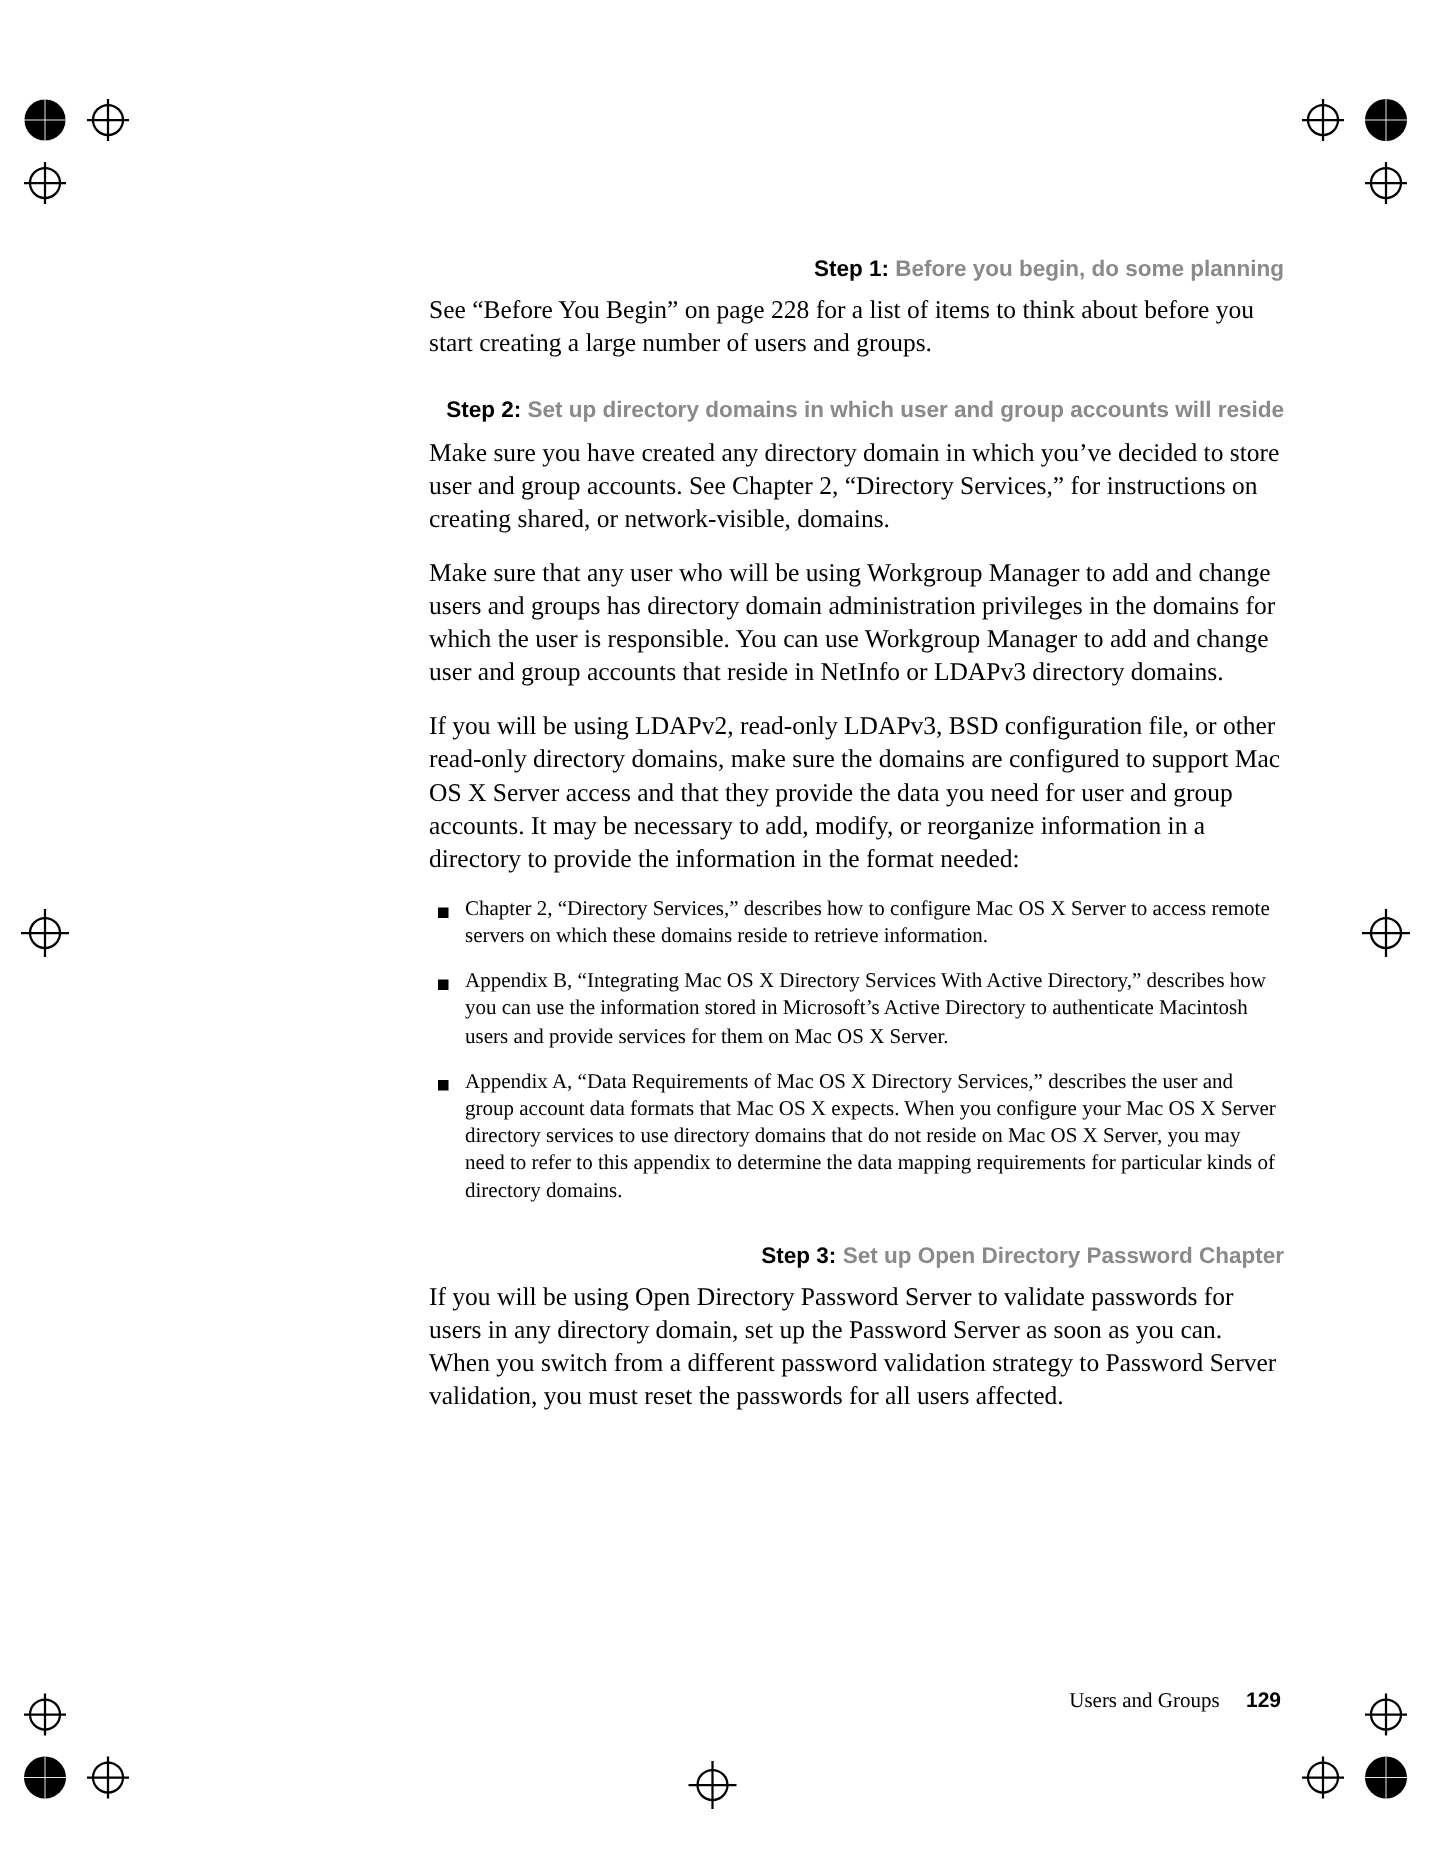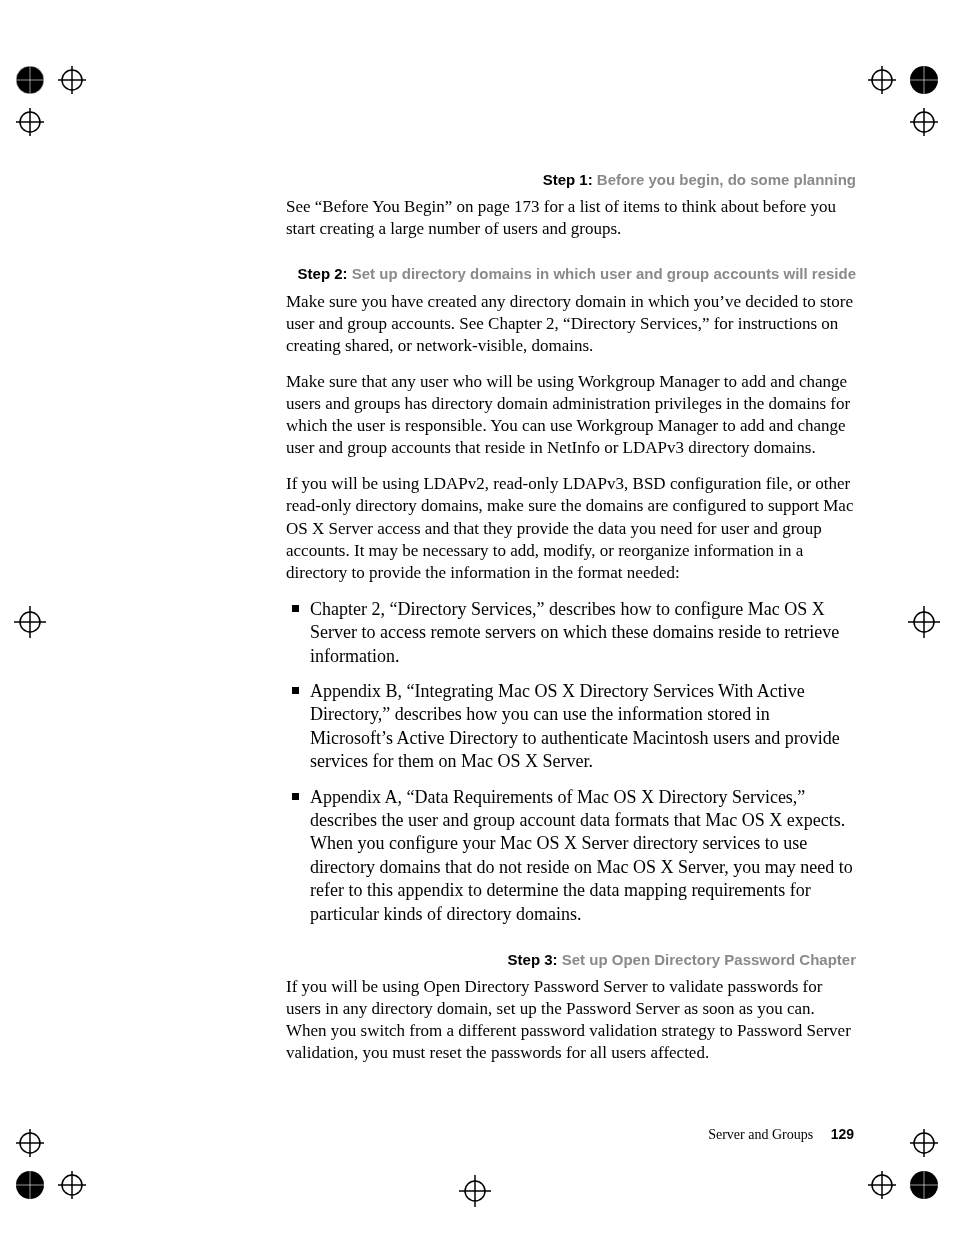--- a/index.html
+++ b/index.html
@@ -34,21 +34,21 @@
     margin: 0 0 14px 0;
     color: #000;
   }
   ul.bullets {
     list-style: none;
     padding: 0;
     margin: 0 0 14px 0;
   }
   ul.bullets > li {
     position: relative;
-    font-size: 18px;
+    font-size: 14px;
     line-height: 1.3;
     margin: 0 0 12px 0;
     padding-left: 24px;
   }
   ul.bullets > li::before {
     content: "";
     position: absolute;
     left: 6px;
     top: 7px;
     width: 7px;
@@ -190,21 +190,21 @@
     </svg>
 </div>
 
 <div class="content">
 
   <div class="block">
     <div class="step-heading">
       <span class="step-label">Step 1:</span>
       <span class="step-title">Before you begin, do some planning</span>
     </div>
-    <p class="body">See “Before You Begin” on page 173 for a list of items to think about before you start creating a large number of users and groups.</p>
+    <p class="body">See “Before You Begin” on page 228 for a list of items to think about before you start creating a large number of users and groups.</p>
   </div>
 
   <div class="block">
     <div class="step-heading">
       <span class="step-label">Step 2:</span>
       <span class="step-title">Set up directory domains in which user and group accounts will reside</span>
     </div>
     <p class="body">Make sure you have created any directory domain in which you’ve decided to store user and group accounts. See Chapter 2, “Directory Services,” for instructions on creating shared, or network-visible, domains.</p>
     <p class="body">Make sure that any user who will be using Workgroup Manager to add and change users and groups has directory domain administration privileges in the domains for which the user is responsible. You can use Workgroup Manager to add and change user and group accounts that reside in NetInfo or LDAPv3 directory domains.</p>
     <p class="body">If you will be using LDAPv2, read-only LDAPv3, BSD configuration file, or other read-only directory domains, make sure the domains are configured to support Mac OS X Server access and that they provide the data you need for user and group accounts. It may be necessary to add, modify, or reorganize information in a directory to provide the information in the format needed:</p>
@@ -219,15 +219,15 @@
     <div class="step-heading">
       <span class="step-label">Step 3:</span>
       <span class="step-title">Set up Open Directory Password Chapter</span>
     </div>
     <p class="body">If you will be using Open Directory Password Server to validate passwords for users in any directory domain, set up the Password Server as soon as you can. When you switch from a different password validation strategy to Password Server validation, you must reset the passwords for all users affected.</p>
   </div>
 
 </div>
 
 <div class="footer">
-  <span>Server and Groups</span>
+  <span>Users and Groups</span>
   <span class="pg">129</span>
 </div>
 
 </body></html>

